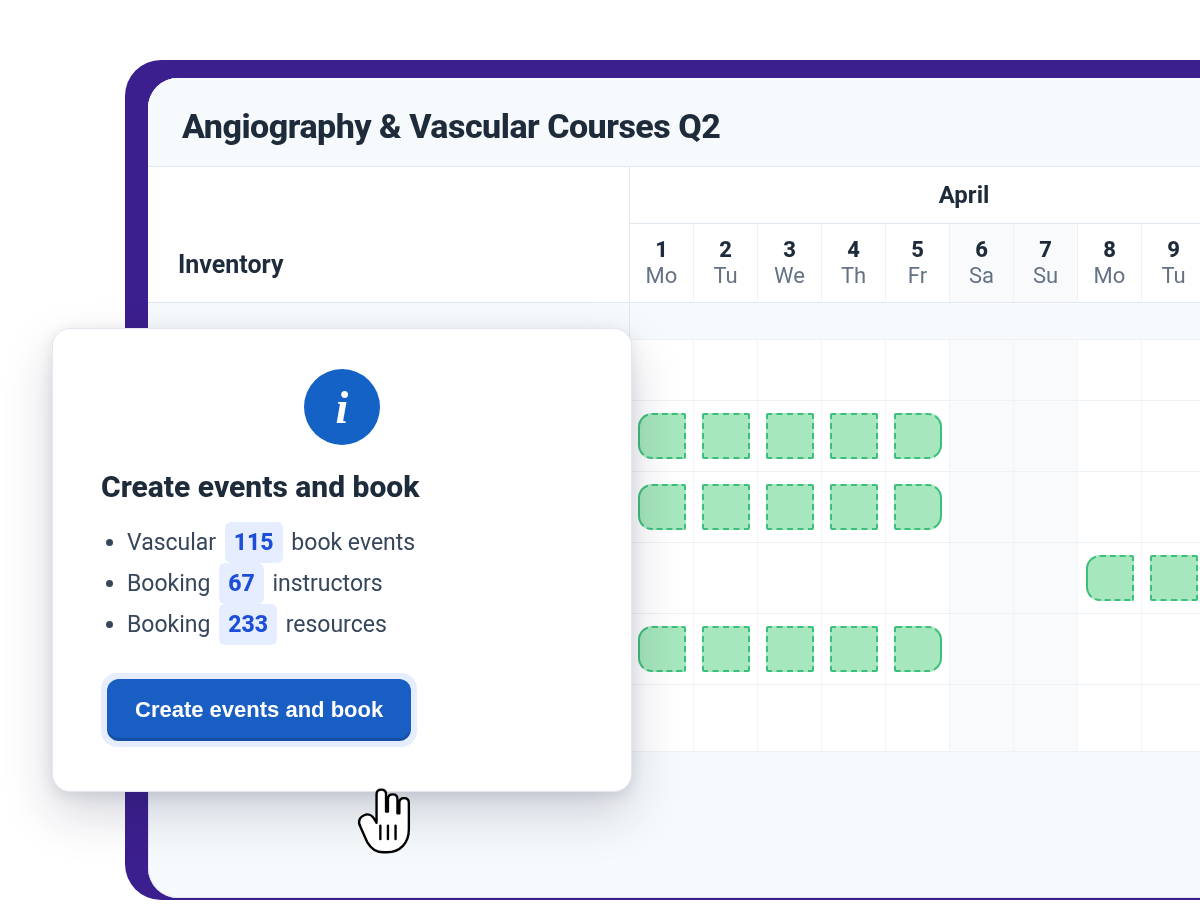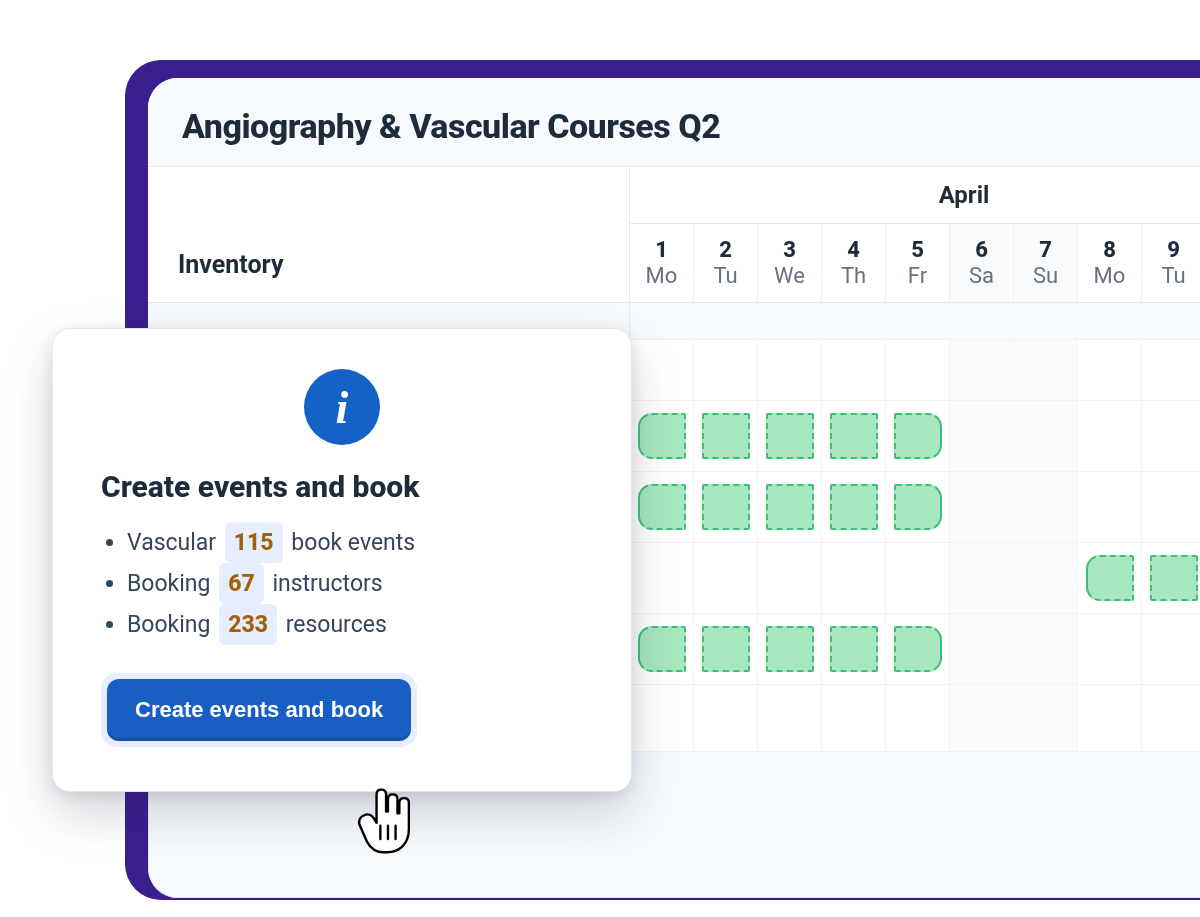--- a/index.html
+++ b/index.html
@@ -256,21 +256,21 @@
     padding-left: 26px;
     color: #36465b;
   }
   .pop li {
     font-size: 23px;
     line-height: 1.7;
   }
   .pill {
     display: inline-block;
     background: #e5edff;
-    color: #a16207;
+    color: #1d4ed8;
     font-weight: 800;
     border-radius: 6px;
     padding: 1px 9px;
     margin: 0 3px;
   }
   .cta-wrap {
     display: inline-block;
     background: #e5edff;
     border-radius: 16px;
     padding: 6px;

